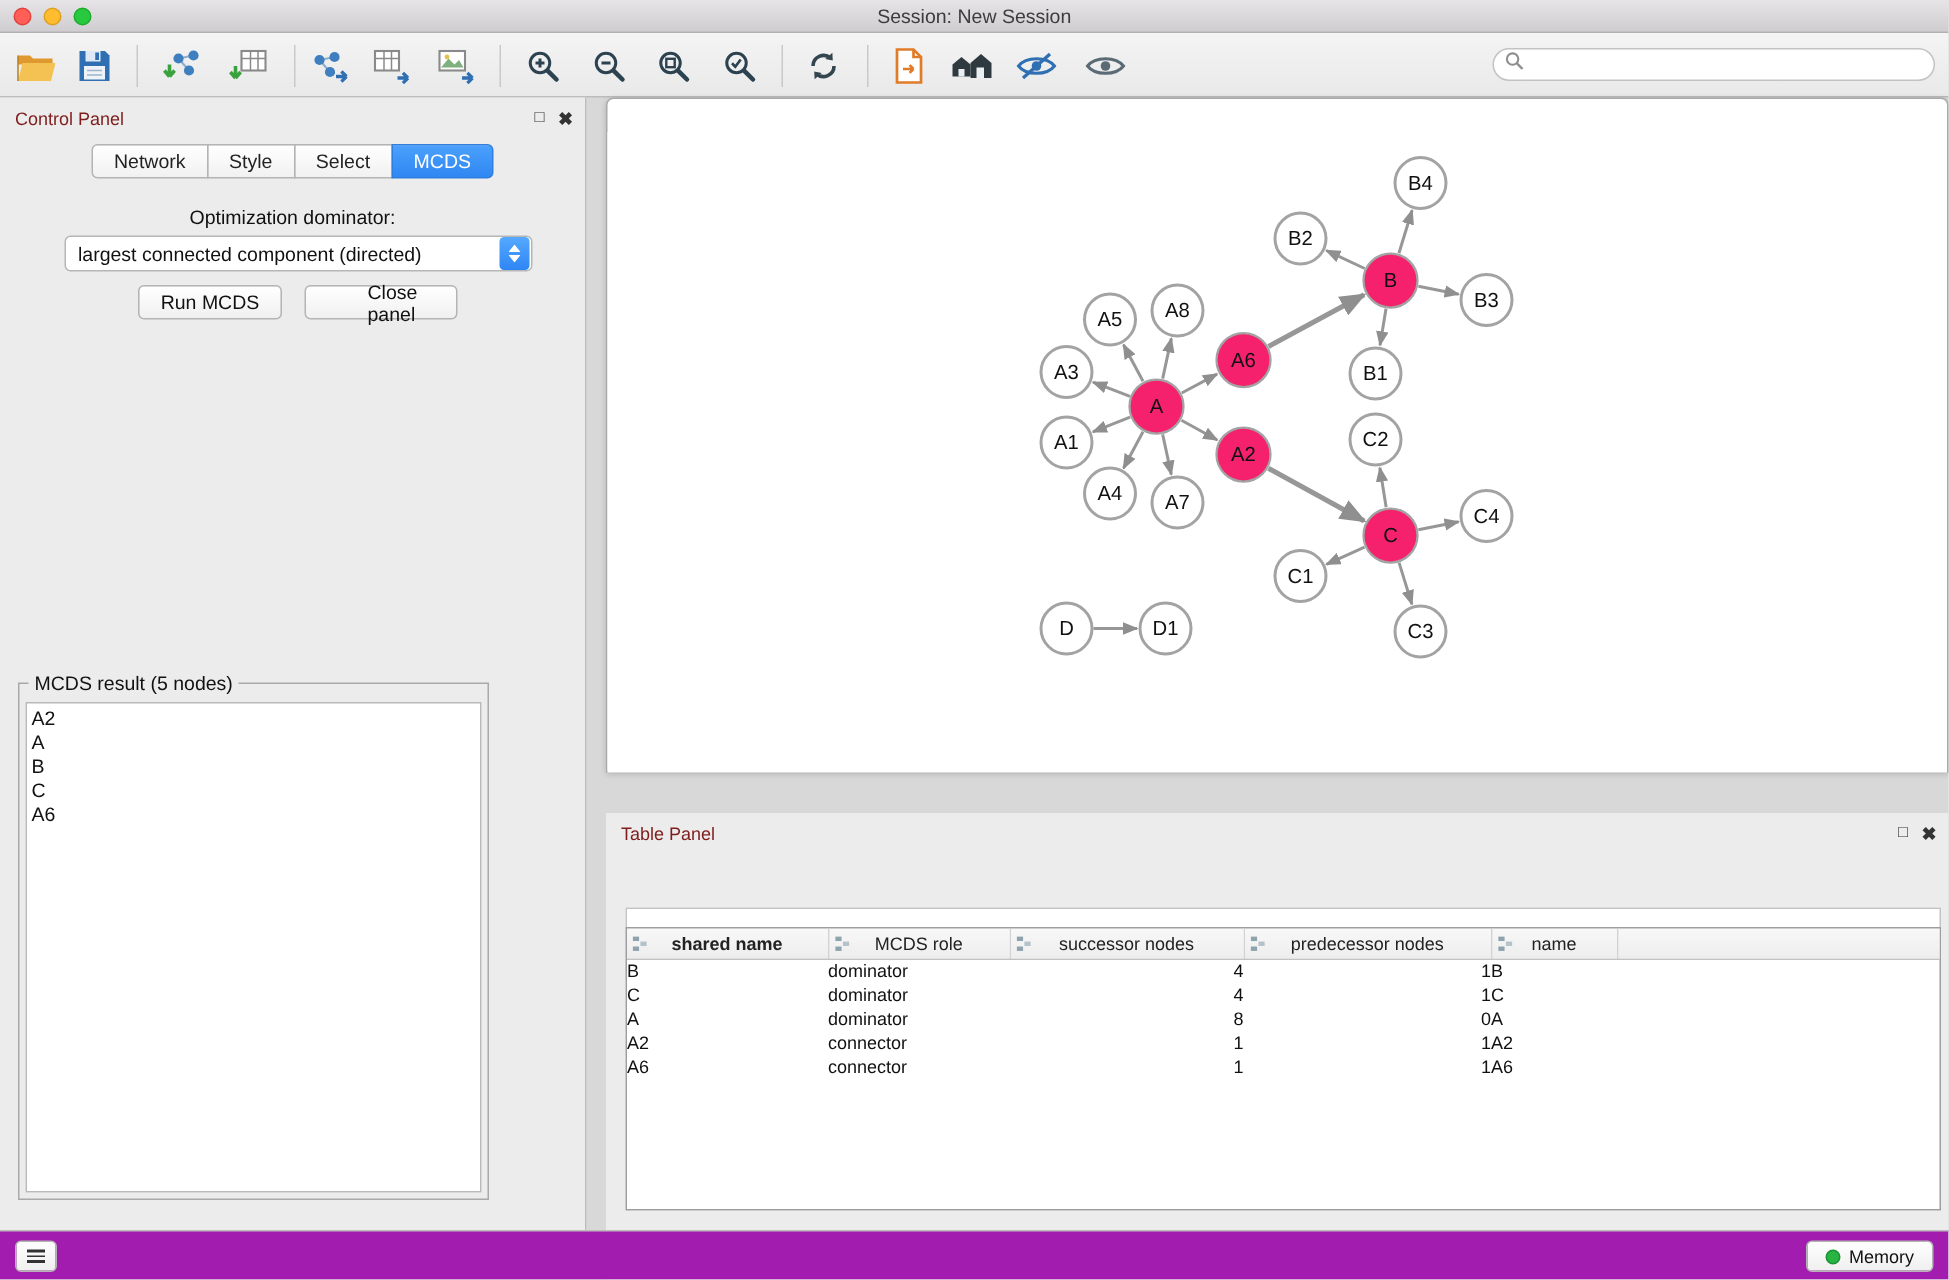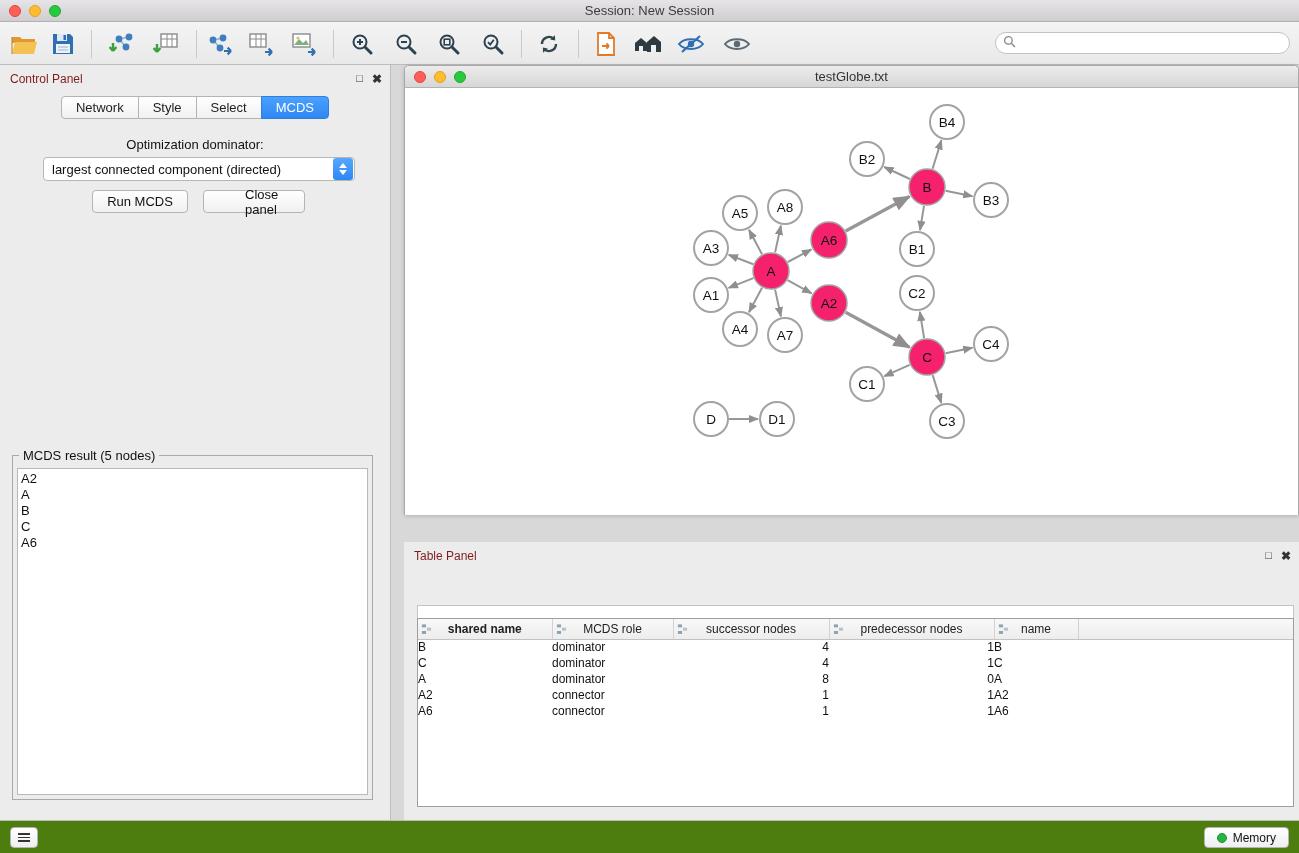--- a/index.html
+++ b/index.html
@@ -46,21 +46,21 @@
   .dropdown { position:absolute; left:43px; top:92px; width:312px; height:24px; background:#fff;
     border:1px solid #b6b6b6; border-radius:4px; display:flex; align-items:center; }
   .dropdown .dd-text { flex:1; font-size:13px; color:#111; padding-left:8px; white-space:nowrap; overflow:hidden; }
   .dd-stepper { width:20px; height:22px; border-radius:3px; background:linear-gradient(#55a9ff,#2e86f5);
     margin-right:1px; display:flex; flex-direction:column; align-items:center; justify-content:center; gap:2px; }
   .btn-row { position:absolute; left:0; top:125px; width:391px; height:24px; }
   .push-btn { position:absolute; height:23px; background:linear-gradient(#ffffff,#f0f0f0);
     border:1px solid #b4b4b4; border-radius:4px; font-size:13px; color:#111;
     display:flex; align-items:center; justify-content:center; }
 
-  .result-fieldset { position:absolute; left:12px; top:390px; width:361px; height:345px;
+  .result-fieldset { position:absolute; left:12px; top:390px; width:314px; height:345px;
     border:1px solid #a9a9a9; }
   .result-legend { position:absolute; left:6px; top:-8px; background:#ececec; padding:0 4px; font-size:13px; color:#111; }
   .result-list { position:absolute; left:4px; right:4px; top:12px; bottom:4px; background:#fff;
     border:1px solid #b9b9b9; overflow:auto; padding:2px 0 0 3px; }
   .result-list div { font-size:13px; line-height:16px; color:#111; }
 
   
   .network-window { position:absolute; left:404px; top:65px; width:895px; height:450px;
     background:#fff; border:1px solid #a9a9a9; border-radius:5px 5px 0 0; box-shadow:0 1px 4px rgba(0,0,0,.18); }
   .nw-titlebar { position:relative; height:22px; background:linear-gradient(#ececec,#d6d6d6);
@@ -90,21 +90,21 @@
   td.c3 { text-align:right; padding-right:42px; }
   td.c4 { padding-left:11px; }
 
   .tp-tabs { position:absolute; left:0; top:268px; width:895px; display:flex; justify-content:center; gap:3px; }
   .tp-tab { height:20px; display:flex; align-items:center; padding:0 10px; font-size:12px; color:#111;
     background:linear-gradient(#ffffff,#f2f2f2); border:1px solid #b9b9b9; border-radius:3px; }
   .tp-tab.active { background:linear-gradient(#4ba1fd,#2f87f2); border-color:#2f7fe0; color:#fff; }
 
   
   .statusbar { position:absolute; left:0; top:820px; width:1299px; height:33px;
-    background:#4d7c0f; border-top:1px solid #bdbdbd; }
+    background:#a21caf; border-top:1px solid #bdbdbd; }
   .sb-listbtn { position:absolute; left:10px; top:6px; width:28px; height:21px;
     border:1px solid #b4b4b4; border-radius:4px; background:linear-gradient(#fff,#efefef);
     display:flex; flex-direction:column; align-items:center; justify-content:center; gap:2px; }
   .sb-listbtn i { display:block; width:12px; height:1.6px; background:#333; }
   .memory-btn { position:absolute; right:10px; top:6px; height:21px; border:1px solid #b4b4b4;
     border-radius:4px; background:linear-gradient(#fff,#efefef); display:flex; align-items:center; gap:6px;
     padding:0 12px; font-size:12px; color:#111; }
   .mem-dot { width:10px; height:10px; border-radius:50%; background:#27b443; border:1px solid #1d9133; }
 </style>
 </head>
@@ -302,28 +302,20 @@
           <div>A2</div>
           <div>A</div>
           <div>B</div>
           <div>C</div>
           <div>A6</div>
         </div>
     </div>
   </div>
 
   <div class="network-window">
-    <div class="nw-titlebar">
-      <div class="traffic">
-        <span class="light red"></span>
-        <span class="light yellow"></span>
-        <span class="light green"></span>
-      </div>
-      <div class="nw-title">testGlobe.txt</div>
-    </div>
     <div class="nw-canvas">
       <svg viewBox="0 0 893 427">
         <defs>
           <marker id="arrowhead" viewBox="0 0 10 8" refX="9" refY="4" markerWidth="5.2" markerHeight="4.2" orient="auto">
             <path d="M0 0L10 4 0 8z" fill="#8f8f8f"></path>
           </marker>
         </defs>
       <line x1="357.0" y1="166.2" x2="344.0" y2="141.8" stroke="#979797" stroke-width="2" marker-end="url(#arrowhead)"></line>
           <line x1="370.1" y1="164.4" x2="375.9" y2="137.6" stroke="#979797" stroke-width="2" marker-end="url(#arrowhead)"></line>
           <line x1="348.3" y1="176.2" x2="323.7" y2="166.8" stroke="#979797" stroke-width="2" marker-end="url(#arrowhead)"></line>

